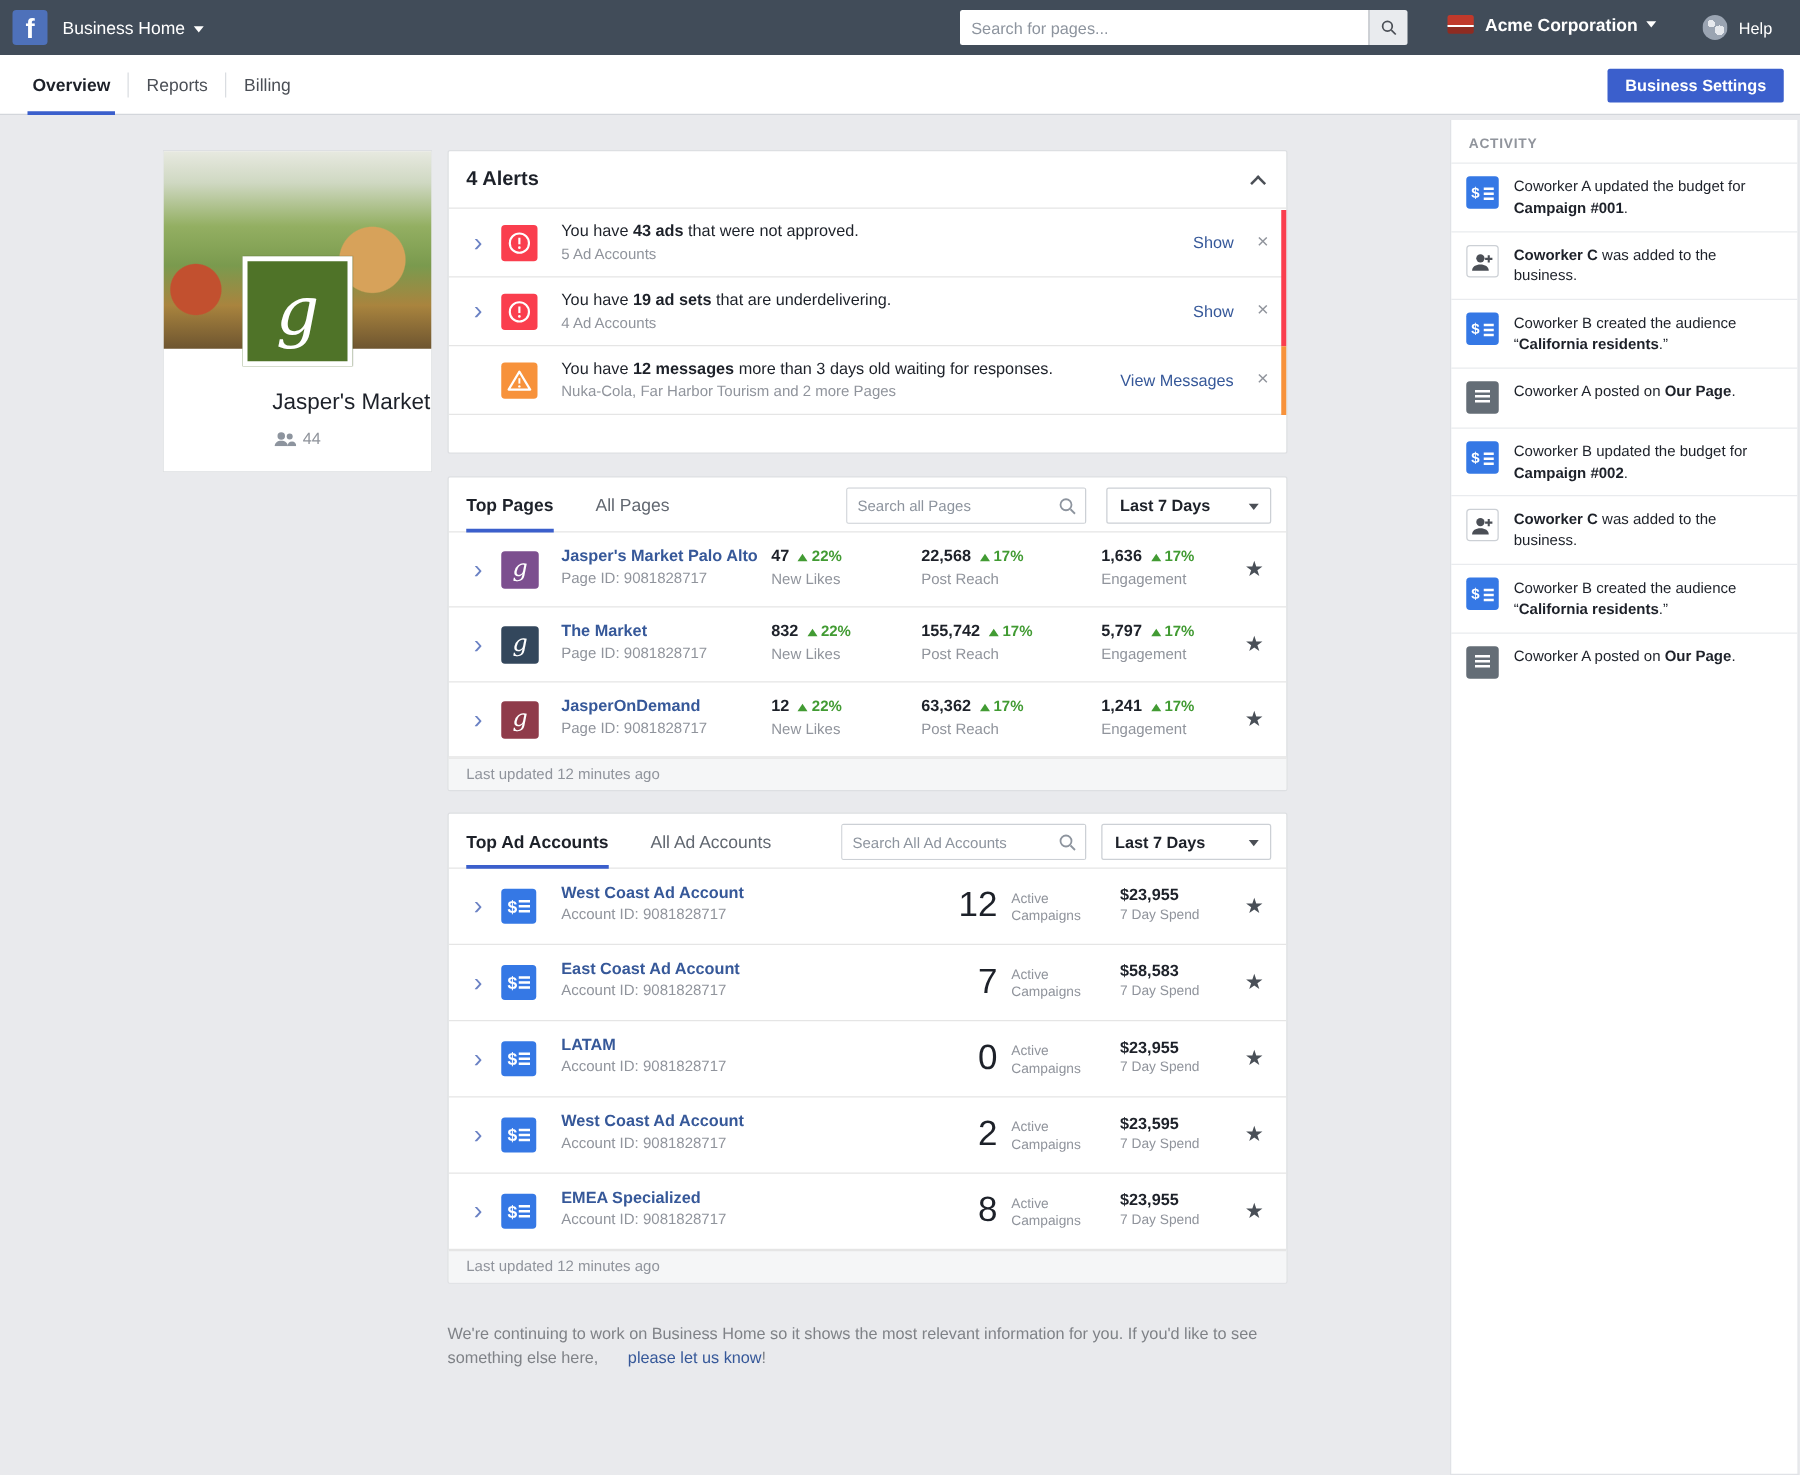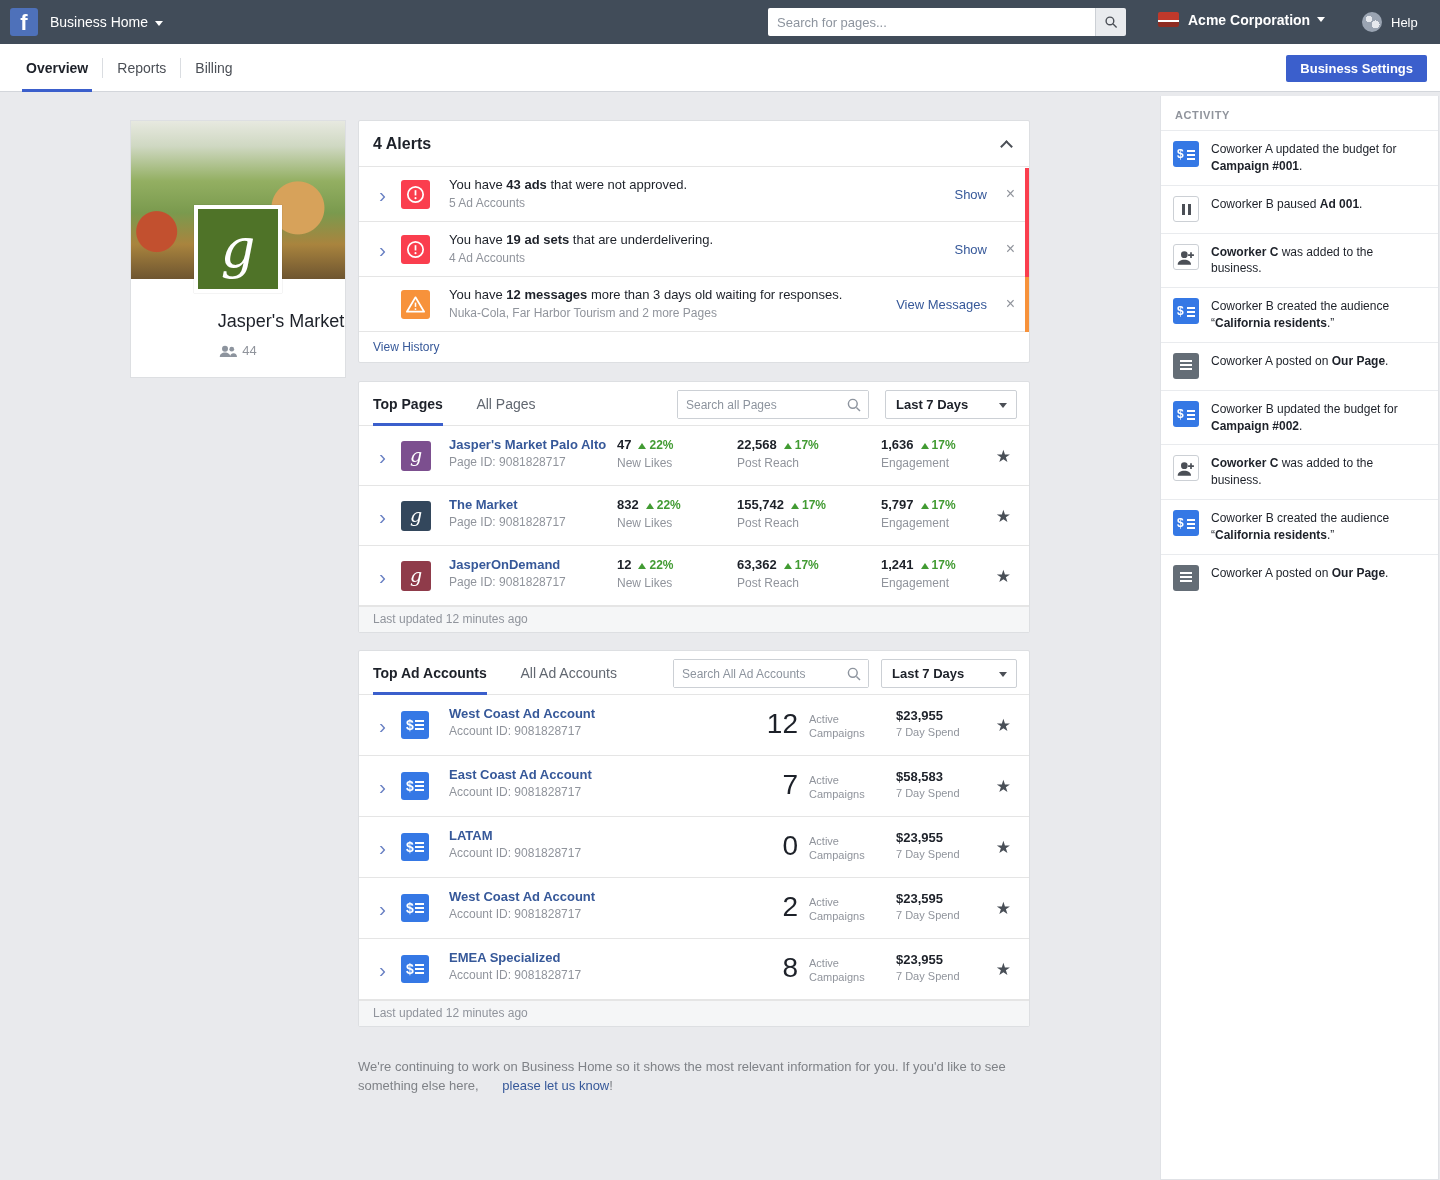--- a/index.html
+++ b/index.html
@@ -221,21 +221,20 @@
           <rect x="11.2" y="10" width="1.6" height="4.5" fill="#fff"></rect>
           <circle cx="12" cy="16.8" r="1" fill="#fff"></circle>
         </svg>
     </div>
     <div class="atext"><span>You have </span><b>12 messages</b><span> more than 3 days old waiting for responses.</span></div>
     <div class="asub">Nuka-Cola, Far Harbor Tourism and 2 more Pages</div>
     <span class="aaction">View Messages</span>
     <span class="closex">×</span>
   </div>
 
-  <div class="ahist">View History</div>
   <div class="strip-red"></div>
   <div class="strip-orange"></div>
 </div>
 
 <div class="panel pages">
   <div class="thead">
     <span class="ttab active">Top Pages</span>
     <span class="ttab">All Pages</span>
     <div class="psearch" style="left:318px;width:192px;">
       <input type="text" placeholder="Search all Pages" style="">
@@ -416,26 +415,20 @@
   <div class="act-title">ACTIVITY</div>
 
   <div class="act-item">
     <span class="ic26 ic-ad">
         <span class="d">$</span>
         <span class="bars"></span>
       </span>
     <span>Coworker A updated the budget for </span><b>Campaign #001</b><span>.</span>
   </div>
   <div class="act-item">
-    <span class="ic26 ic-pause">
-        <span class="bar"></span>
-      </span>
-    <span>Coworker B paused </span><b>Ad 001</b><span>.</span>
-  </div>
-  <div class="act-item">
     <span class="ic26 ic-person">
       <svg width="20" height="20" viewBox="0 0 24 24">
           <circle cx="10" cy="8" r="4" fill="#4b4f56"></circle>
           <path d="M2 20c0-4 3.6-6 8-6s8 2 8 6z" fill="#4b4f56"></path>
           <path d="M17 5h2v2.5h2.5v2H19V12h-2V9.5h-2.5v-2H17z" fill="#4b4f56"></path>
         </svg>
     </span>
     <span></span><b>Coworker C</b><span> was added to the business.</span>
   </div>
   <div class="act-item">

